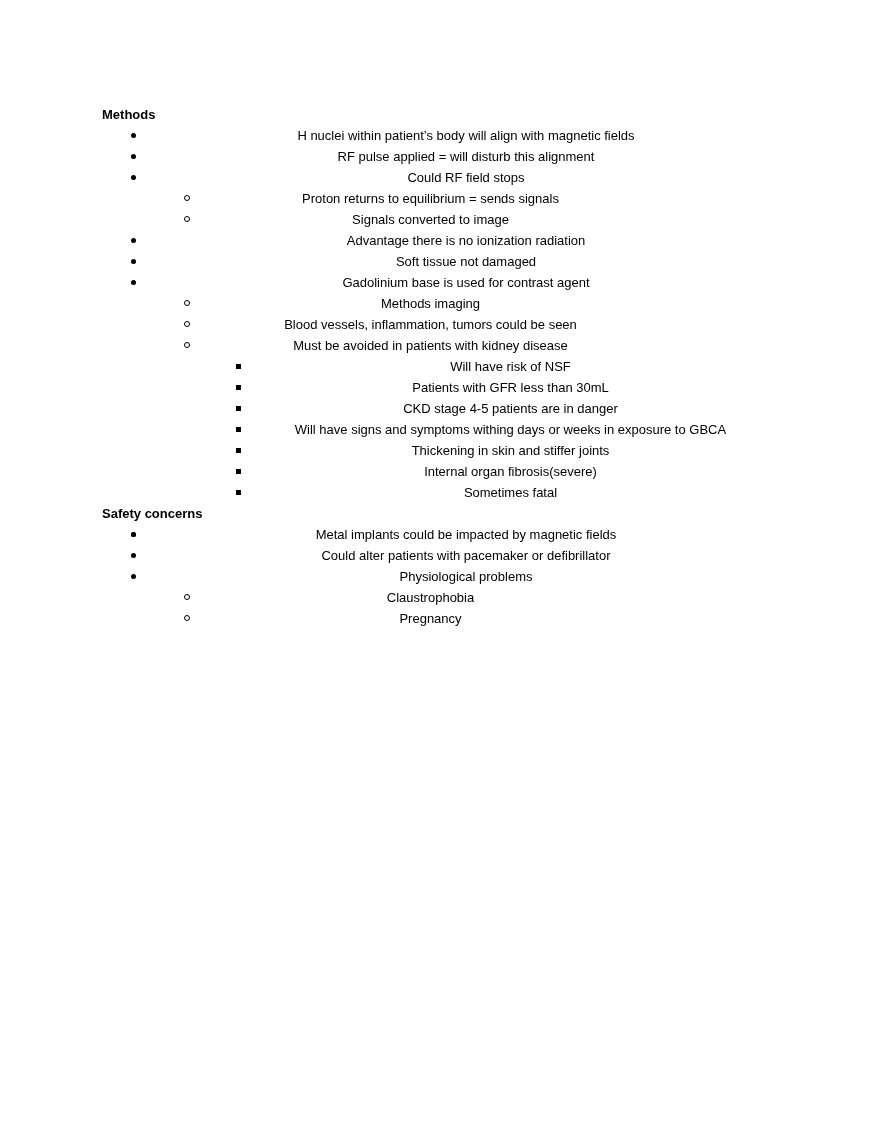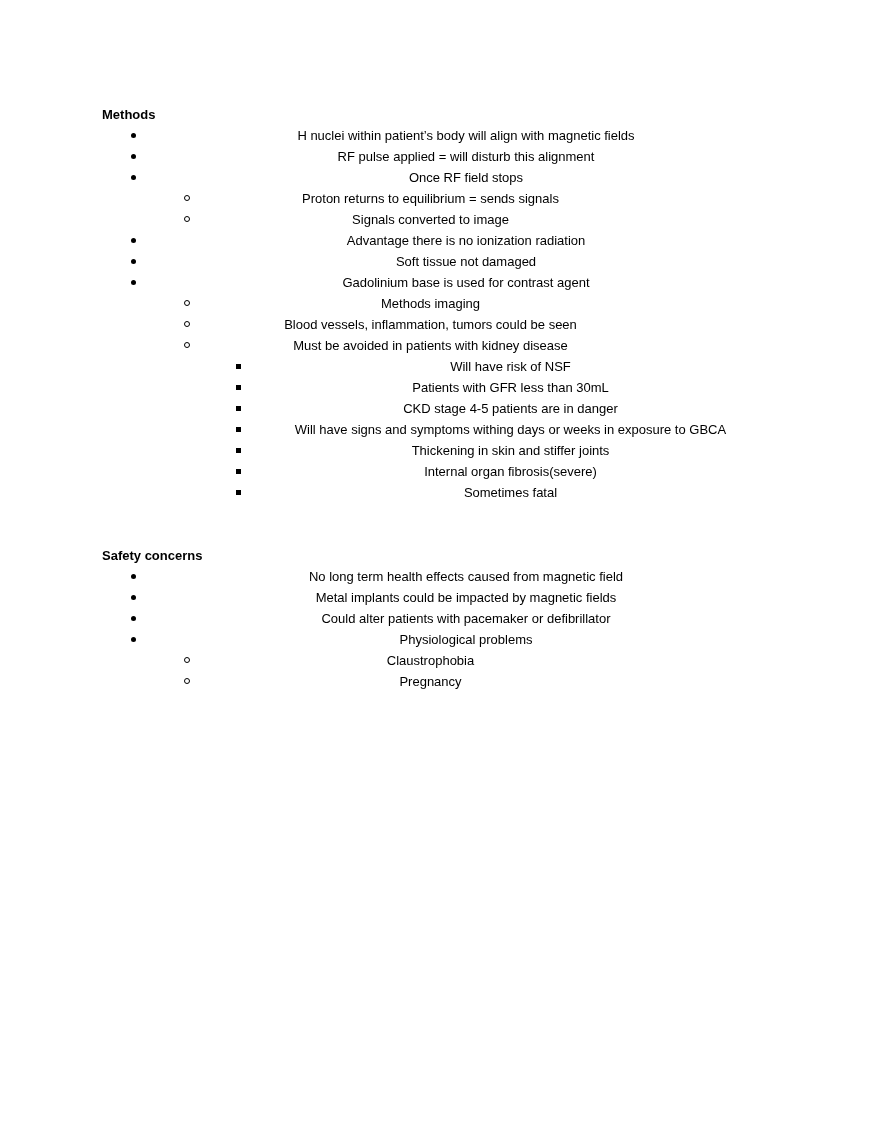--- a/index.html
+++ b/index.html
@@ -19,21 +19,21 @@
   }
   .page {
     position: relative;
     width: 880px;
     height: 867px;
     background: var(--page-bg);
     overflow: hidden;
     padding-top: 104px;
     box-sizing: border-box;
   }
-  .section + .section { margin-top: 42px; }
+  .section + .section { }
   .heading {
     font-weight: bold;
     padding-left: 102px;
     padding-right: 103px;
   }
   .li { position: relative; text-align: center; }
   .li.l1 { padding-left: 155px; padding-right: 103px; }
   .li.l2 { padding-left: 84px; padding-right: 103px; }
   .li.l3 { padding-left: 259px; max-width: 503px; }
   .marker { position: absolute; display: block; }
@@ -59,40 +59,40 @@
 </style>
 </head>
 <body>
 
 <div class="page">
   <div id="sections">
       <section class="section">
         <div class="heading">Methods</div>
         <div class="li l1"><span class="marker"></span><span>H nuclei within patient’s body will align with magnetic fields</span></div>
         <div class="li l1"><span class="marker"></span><span>RF pulse applied = will disturb this alignment</span></div>
-        <div class="li l1"><span class="marker"></span><span>Once RF field stops</span></div>
+        <div class="li l1"><span class="marker"></span><span>Could RF field stops</span></div>
         <div class="li l2"><span class="marker"></span><span>Proton returns to equilibrium = sends signals</span></div>
         <div class="li l2"><span class="marker"></span><span>Signals converted to image</span></div>
         <div class="li l1"><span class="marker"></span><span>Advantage there is no ionization radiation</span></div>
         <div class="li l1"><span class="marker"></span><span>Soft tissue not damaged</span></div>
         <div class="li l1"><span class="marker"></span><span>Gadolinium base is used for contrast agent</span></div>
         <div class="li l2"><span class="marker"></span><span>Methods imaging</span></div>
         <div class="li l2"><span class="marker"></span><span>Blood vessels, inflammation, tumors could be seen</span></div>
         <div class="li l2"><span class="marker"></span><span>Must be avoided in patients with kidney disease</span></div>
         <div class="li l3"><span class="marker"></span><span>Will have risk of NSF</span></div>
         <div class="li l3"><span class="marker"></span><span>Patients with GFR less than 30mL</span></div>
         <div class="li l3"><span class="marker"></span><span>CKD stage 4-5 patients are in danger</span></div>
         <div class="li l3"><span class="marker"></span><span>Will have signs and symptoms withing days or weeks in exposure to GBCA</span></div>
         <div class="li l3"><span class="marker"></span><span>Thickening in skin and stiffer joints</span></div>
         <div class="li l3"><span class="marker"></span><span>Internal organ fibrosis(severe)</span></div>
         <div class="li l3"><span class="marker"></span><span>Sometimes fatal</span></div>
       </section>
       <section class="section">
         <div class="heading">Safety concerns</div>
-        <div class="li l1"><span class="marker"></span><span>No long term health effects caused from magnetic field</span></div>
+        <div class="li l1"><span class="marker"></span></div>
         <div class="li l1"><span class="marker"></span><span>Metal implants could be impacted by magnetic fields</span></div>
         <div class="li l1"><span class="marker"></span><span>Could alter patients with pacemaker or defibrillator</span></div>
         <div class="li l1"><span class="marker"></span><span>Physiological problems</span></div>
         <div class="li l2"><span class="marker"></span><span>Claustrophobia</span></div>
         <div class="li l2"><span class="marker"></span><span>Pregnancy</span></div>
       </section>
     </div>
 </div>
 
 </body></html>

